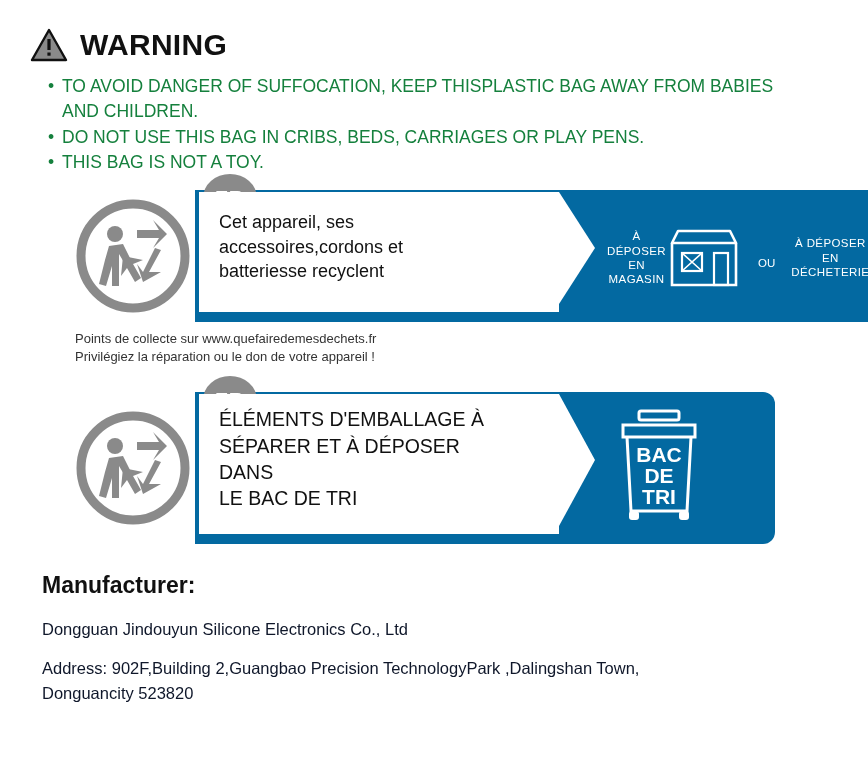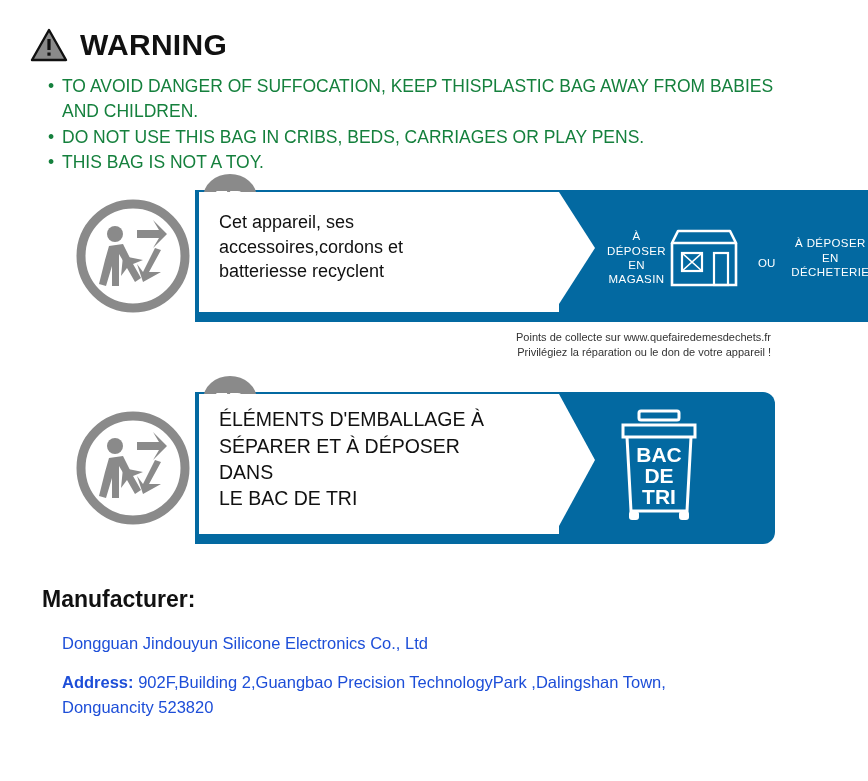--- a/index.html
+++ b/index.html
@@ -163,57 +163,55 @@
     font-size: 11.5px;
     align-self: center;
     margin-top: 14px;
   }
 
   .collect-note {
     position: absolute;
     left: 75px;
     top: 330px;
     width: 700px;
-    text-align: right;
-    font-size: 11px;
+    font-size: 13px;
     line-height: 1.4;
     color: #333;
     padding-right: 4px;
     white-space: pre-line;
   }
 
   .bin-wrap {
     flex: 1 1 auto;
     display: flex;
     align-items: center;
     justify-content: center;
     padding-right: 16px;
   }
 
   
   .manu {
     position: absolute;
     left: 42px;
-    top: 586px;
+    top: 572px;
     width: 800px;
   }
   .manu-title {
     font-size: 23px;
     font-weight: bold;
     color: #111;
     margin-bottom: 18px;
   }
   .manu-line {
     font-size: 16.5px;
     line-height: 1.5;
-    color: #1d4ed8;
+    color: #0f172a;
     margin-bottom: 14px;
-    margin-left: 20px;
-  }
-  .manu-line b { font-weight: bold; }
+  }
+  .manu-line b { font-weight: normal; }
   .manu-addr { white-space: pre-line; }
 </style>
 </head>
 <body>
 
 <div class="warning-block">
   <div class="warning-head">
     <span>
       <svg class="warn-tri" width="38" height="34" viewBox="0 0 38 34" aria-hidden="true">
         <path d="M19 2 L36 32 L2 32 Z" fill="#8a8a8a" stroke="#111" stroke-width="2.4" stroke-linejoin="round"></path>

